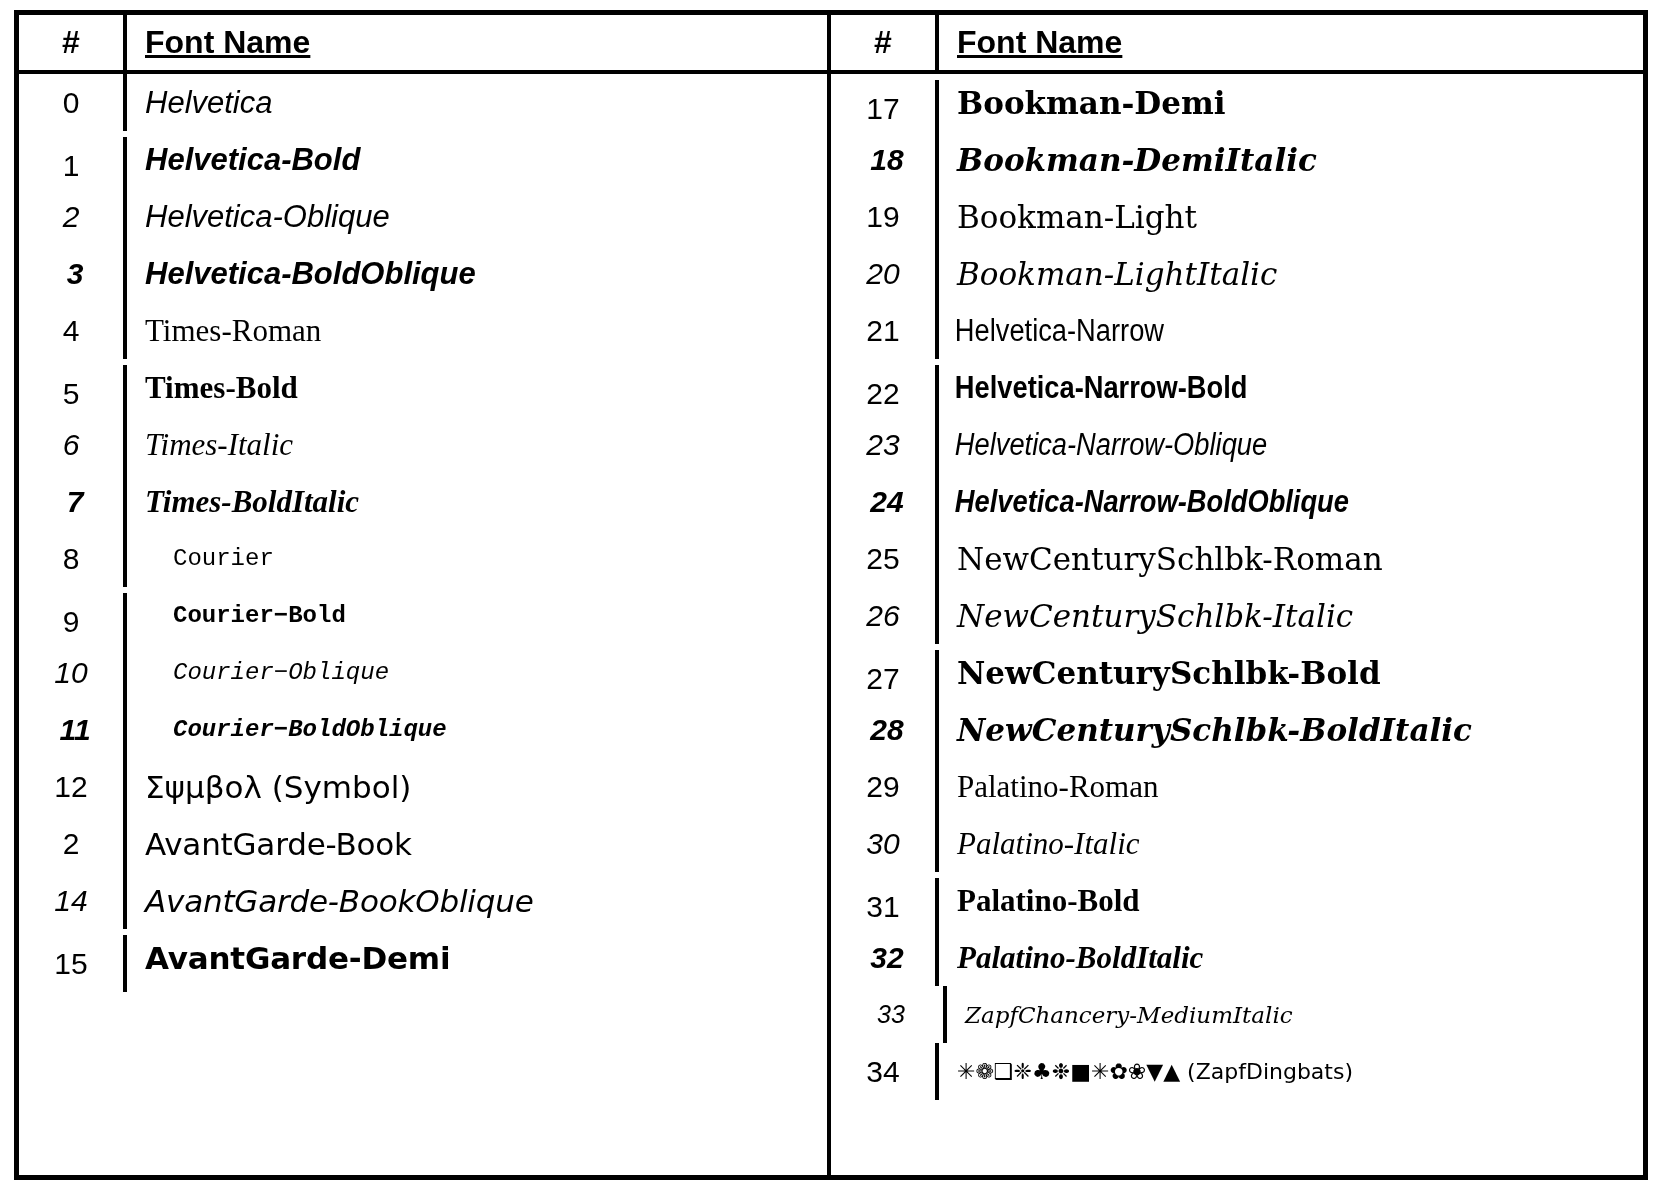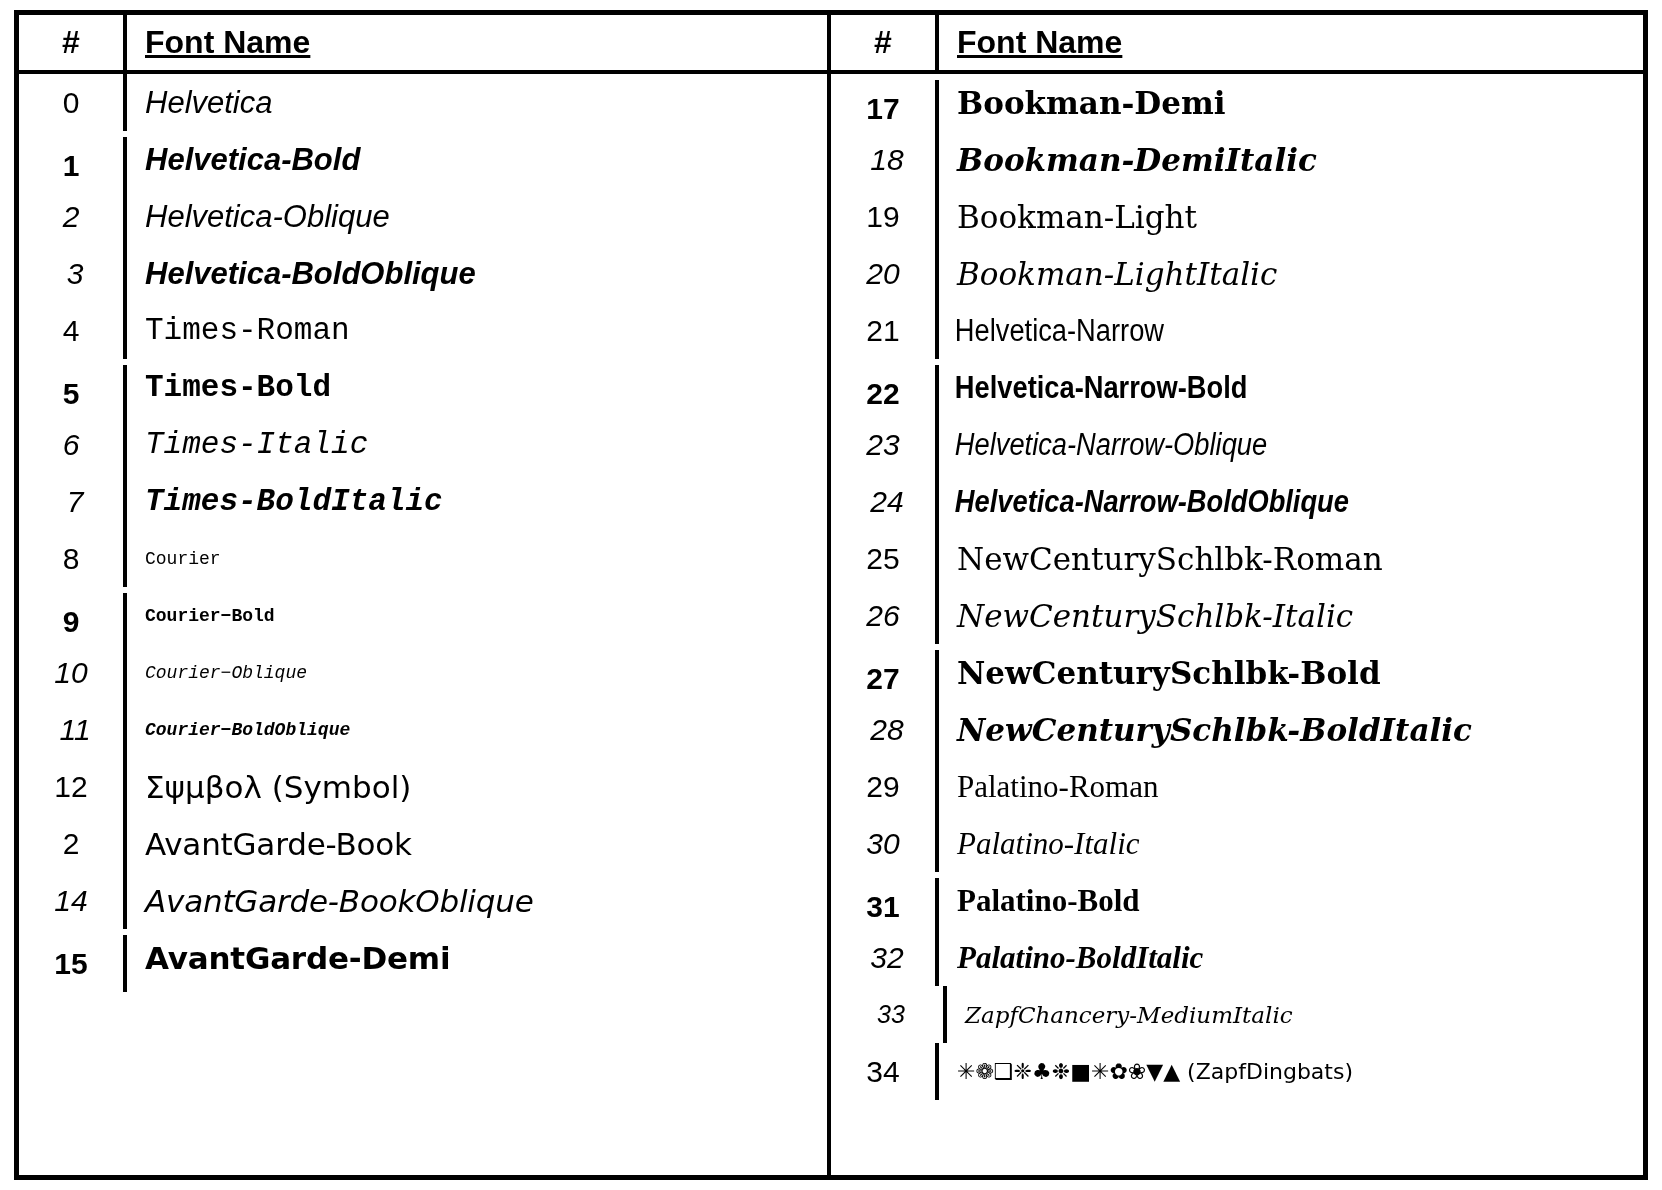--- a/index.html
+++ b/index.html
@@ -81,38 +81,38 @@
 
   .header-row .cell-num,
   .header-row .cell-name {
     font-weight: bold;
     font-size: 32px;
   }
   .header-row .cell-name { padding-left: 18px; text-decoration: underline; }
 
   
   .f-helv      { font-family: "Liberation Sans", sans-serif; font-style: italic; }
-  .f-times     { font-family: Liberation Mono, monospace; }
-  .f-courier   { font-family: "Liberation Mono", monospace; font-size: 18px; }
+  .f-times     { font-family: Liberation Serif, serif; }
+  .f-courier   { font-family: "Liberation Mono", monospace; font-size: 24px; margin-left: 28px; }
   .f-symbol    { font-family: "DejaVu Sans", sans-serif; }
   .f-avant     { font-family: "DejaVu Sans", sans-serif; letter-spacing: -0.2px; }
   .f-bookman   { font-family: "DejaVu Serif", serif; }
   .f-narrow    { font-family: "Liberation Sans", sans-serif; transform: scaleX(0.88); transform-origin: left center; }
   .f-ncs       { font-family: "DejaVu Serif", serif; }
   .f-palatino  { font-family: Liberation Serif, serif; }
   .f-chancery  { font-family: "DejaVu Serif", serif; font-size: 23px; text-align: right; }
   .f-dingbats  { font-family: "DejaVu Sans", sans-serif; font-size: 22px; }
 
   .b  { font-weight: bold; }
   .i  { font-style: italic; }
   .bi { font-weight: bold; font-style: italic; }
 
-  .num-b  { font-weight: bold; margin-top: 12px; }
+  .num-b  { font-weight: normal; margin-top: 12px; }
   .num-i  { font-style: italic; }
-  .num-bi { font-weight: normal; font-style: italic; padding-left: 8px; }
+  .num-bi { font-weight: bold; font-style: italic; padding-left: 8px; }
   .num-sm { font-size: 25px; margin-left: 8px; }
 
   .spacer-row { flex: 1 1 auto; }
 </style>
 </head>
 <body>
 
 <div class="page">
   <div class="frame">
 

